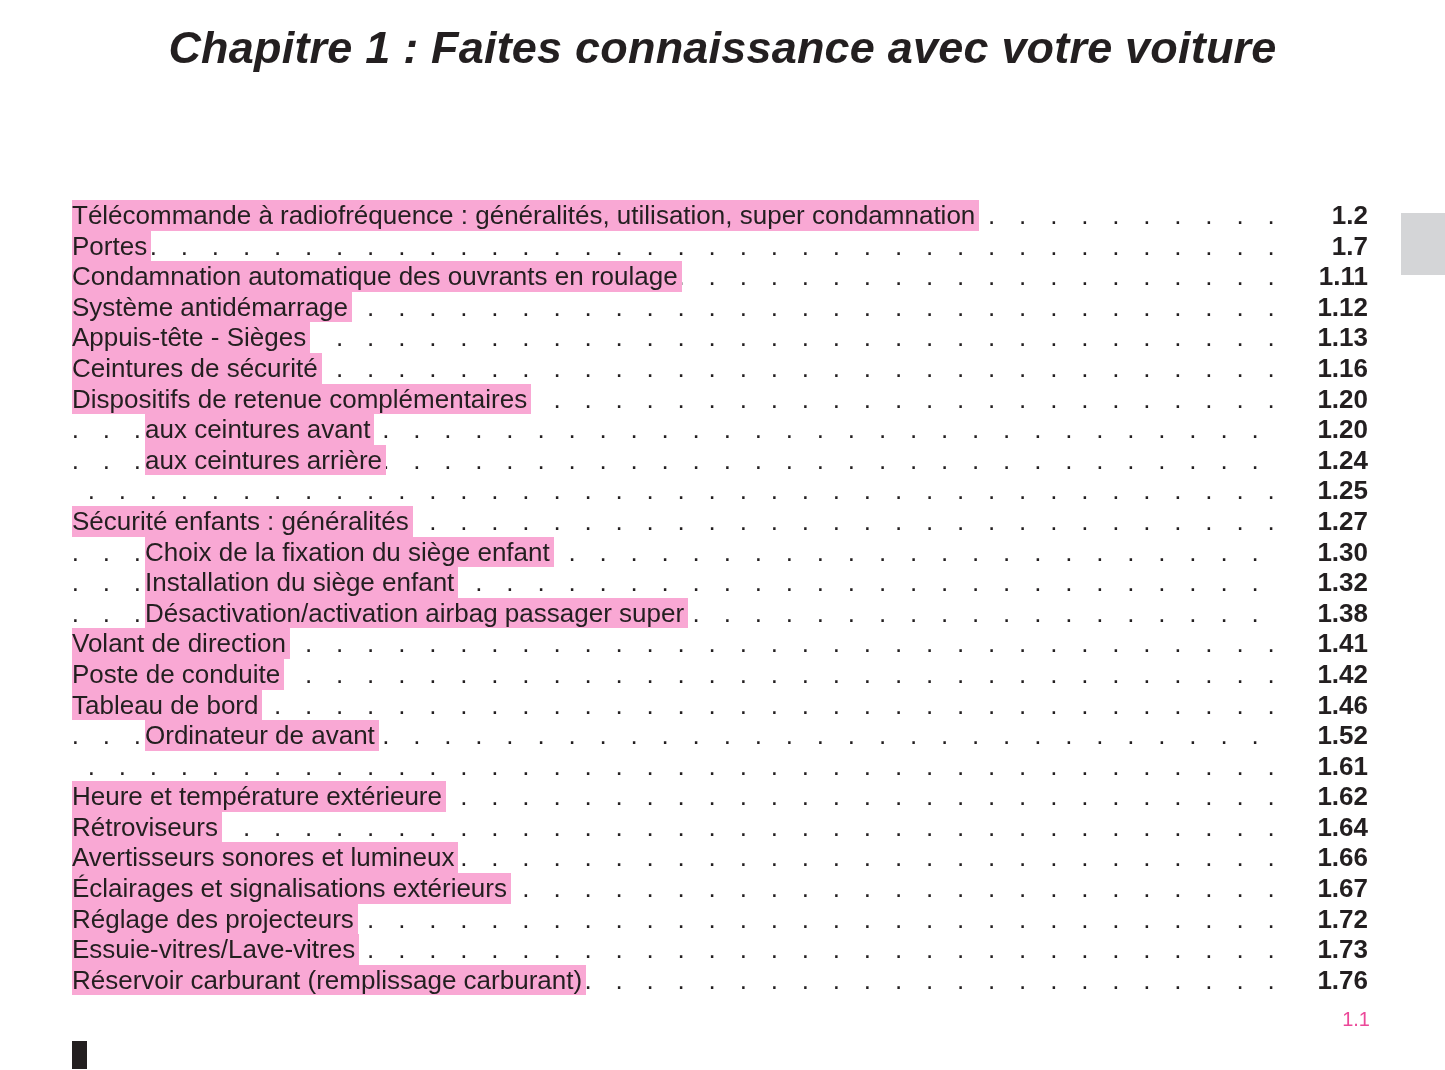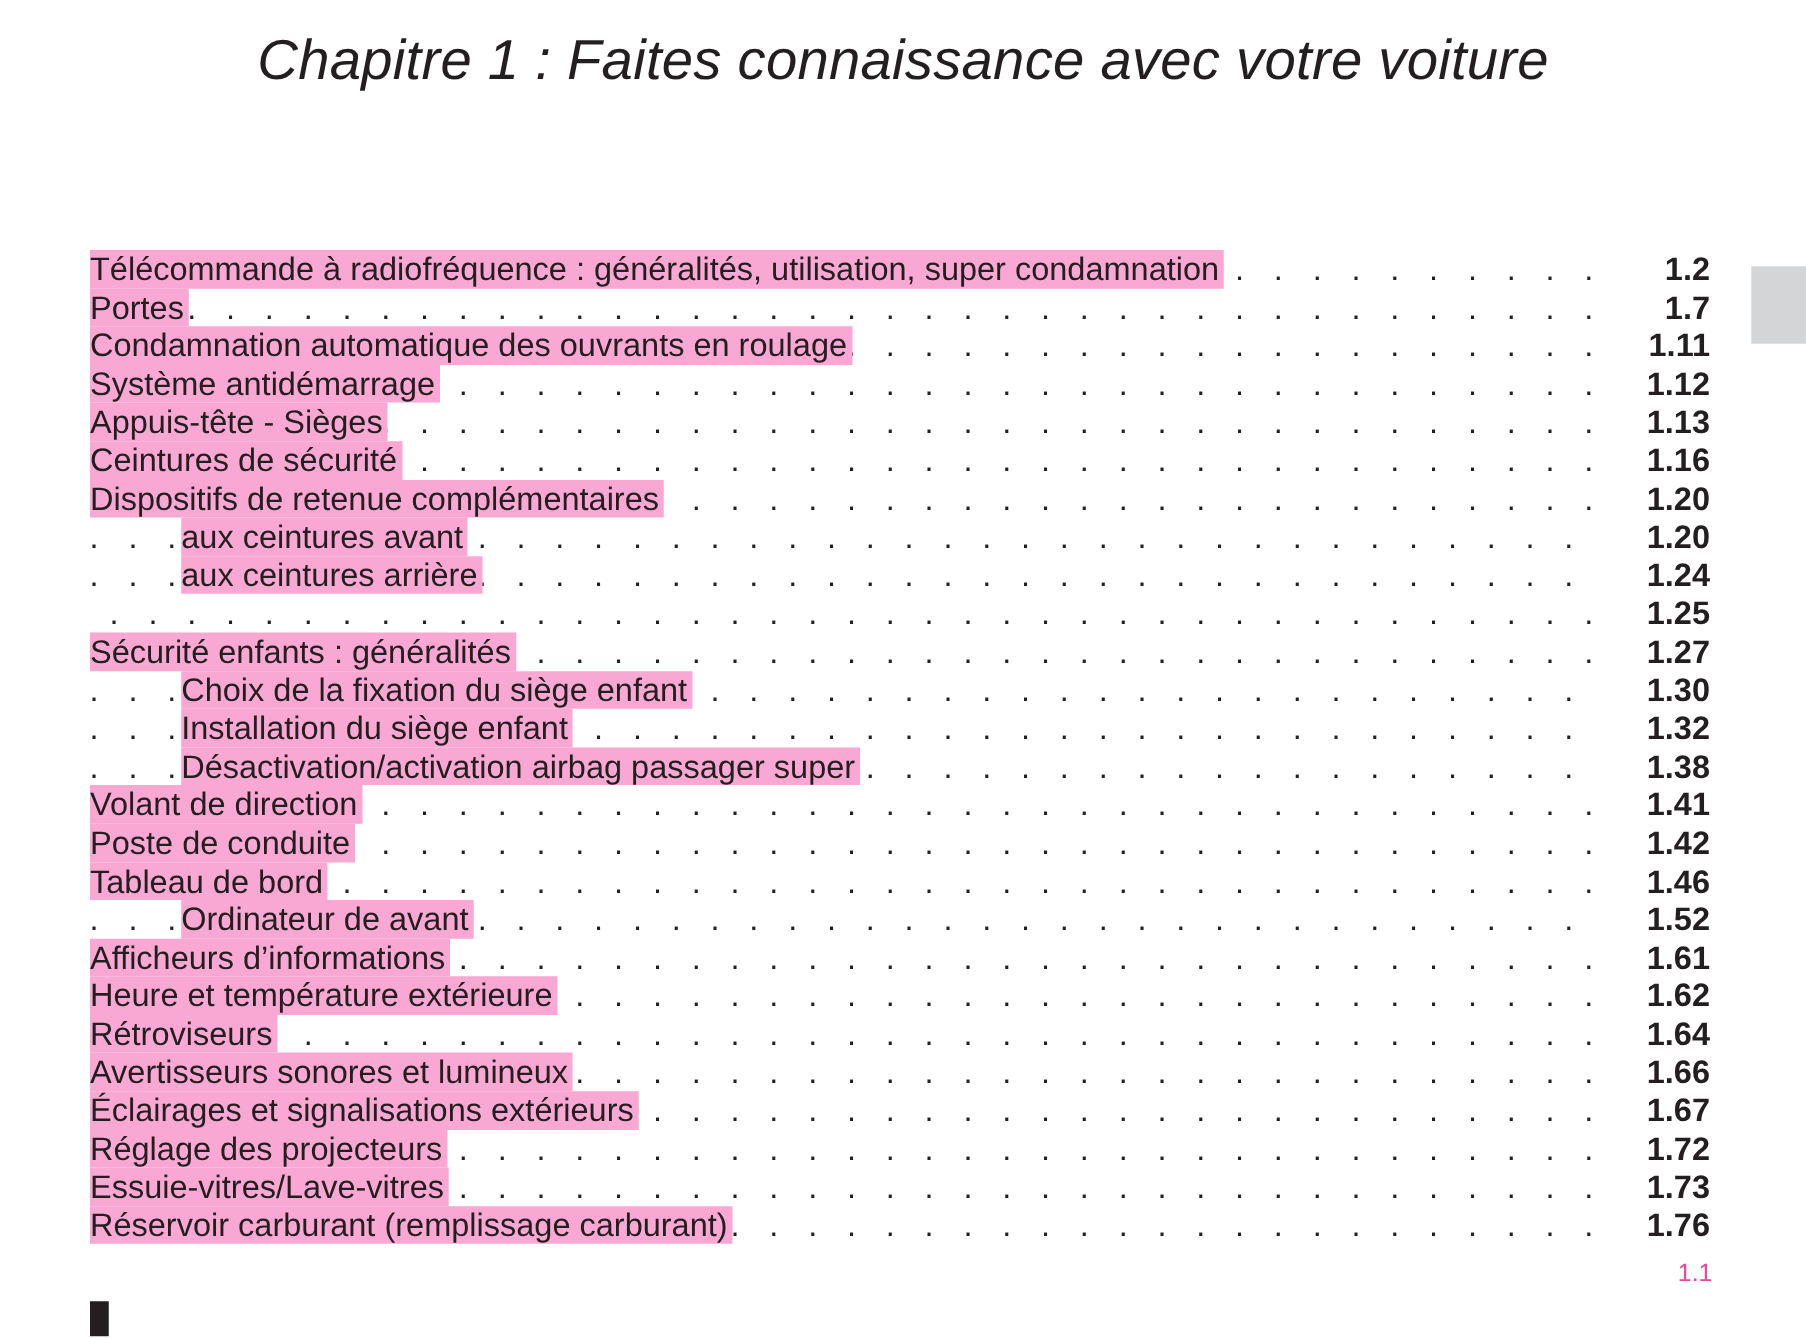--- a/index.html
+++ b/index.html
@@ -2,21 +2,21 @@
 <html><head>
 <meta charset="utf-8">
 <style>
   html, body { margin: 0; padding: 0; background: #ffffff; }
   body {
     width: 1445px; height: 1070px; position: relative; overflow: hidden;
     font-family: "Liberation Sans", sans-serif; color: #231f20;
   }
   .title {
     position: absolute; left: 0; width: 1445px; top: 20px;
-    text-align: center; font-size: 45px; font-weight: normal; font-style: italic;
+    text-align: center; font-size: 45px; font-weight: bold; font-style: italic;
     letter-spacing: 0.2px; margin: 0; line-height: 56px; color: #231f20;
   }
   .toc {
     position: absolute; left: 72px; top: 200px; width: 1300px;
     margin: 0; padding: 0; list-style: none;
   }
   .toc-row {
     position: relative; height: 30.6px; line-height: 30.6px; font-size: 26px;
     white-space: nowrap;
   }
@@ -180,21 +180,20 @@
       <span class="leader">
         <span>. . . . . . . . . . . . . . . . . . . . . . . . . . . . . . . . . . . . . . . . . . . . . . . . . . . . . . . . . . . . . . . . . . . . . . . . . . . . . . . . . .</span>
       </span>
       <span class="label">Ordinateur de avant</span>
       <span class="page">1.52</span>
     </li>
   <li class="toc-row">
       <span class="leader">
         <span>. . . . . . . . . . . . . . . . . . . . . . . . . . . . . . . . . . . . . . . . . . . . . . . . . . . . . . . . . . . . . . . . . . . . . . . . . . . . . . . . . .</span>
       </span>
-      <span class="label">Afficheurs d’informations</span>
       <span class="page">1.61</span>
     </li>
   <li class="toc-row">
       <span class="leader">
         <span>. . . . . . . . . . . . . . . . . . . . . . . . . . . . . . . . . . . . . . . . . . . . . . . . . . . . . . . . . . . . . . . . . . . . . . . . . . . . . . . . . .</span>
       </span>
       <span class="label">Heure et température extérieure</span>
       <span class="page">1.62</span>
     </li>
   <li class="toc-row">

